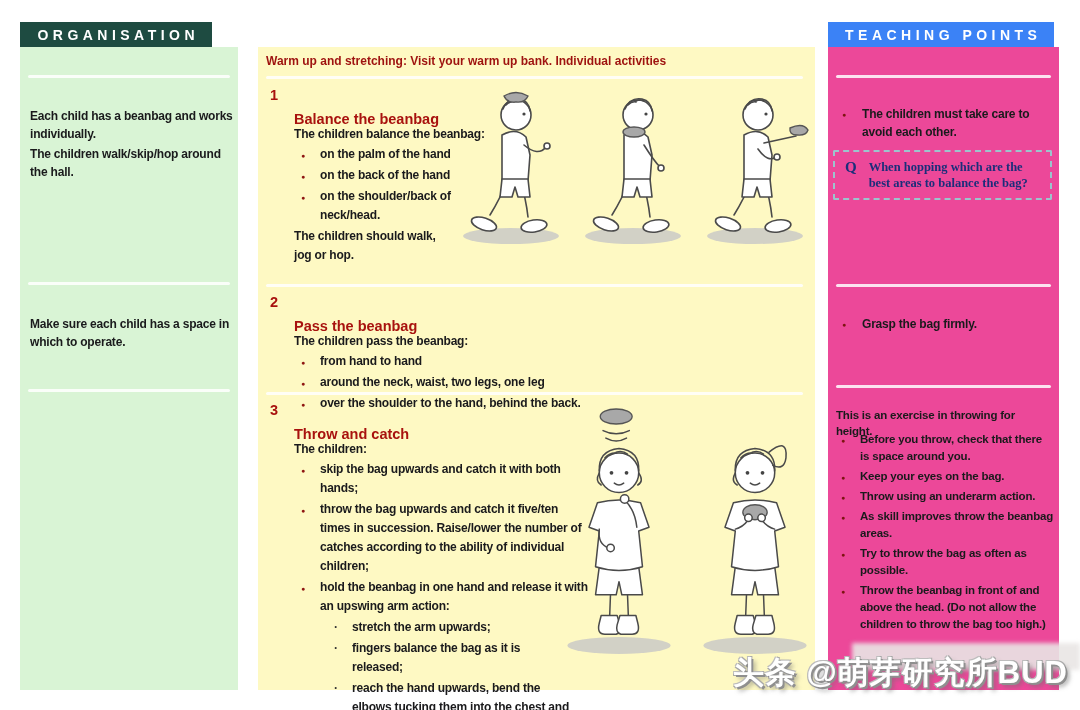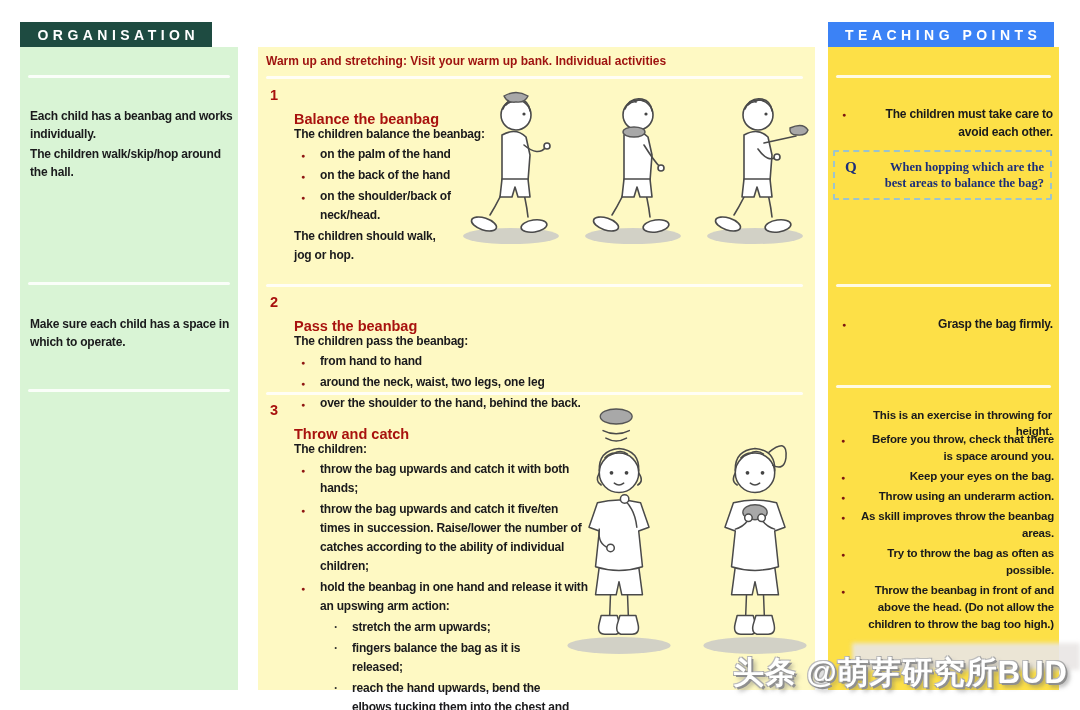--- a/index.html
+++ b/index.html
@@ -33,21 +33,21 @@
   .figrow{position:absolute;display:flex;align-items:flex-end;}
   svg.boy{width:112px;height:160px;}
   svg.girl{width:122px;height:268px;}
   .sh{fill:#c7c7c7;opacity:.8}
   .pc{fill:#fff;stroke:#4a4a4a;stroke-width:1.6;stroke-linejoin:round}
   .ln{fill:none;stroke:#4a4a4a;stroke-width:1.6;stroke-linecap:round}
   .bagf{fill:#a8a8a8;stroke:#555;stroke-width:1.4}
   
   .tch{left:828px;width:231px;}
   .tch .col-header{width:226px;background:#3b82f6;}
-  .tch .col-body{background:#fde047;text-align:right;}
+  .tch .col-body{background:#ec4899;}
   .tp-bullet{position:absolute;left:8px;right:6px;font-size:12px;line-height:18px;letter-spacing:-.2px;}
   .tp-bullet .bli{position:relative;padding-left:26px;}
   .tp-bullet .bli::before{content:"●";position:absolute;left:6px;top:1px;font-size:7px;color:#7c1410;}
   .qbox{position:absolute;left:5px;right:7px;border:2px dashed #9cc4cd;border-radius:2px;
         display:flex;gap:12px;padding:7px 6px 7px 10px;}
   .qlabel{color:#1b2e7a;font-size:15px;font-family:"Liberation Serif",serif;}
   .qtext{color:#1b2e7a;font-size:12.5px;line-height:16px;font-family:"Liberation Serif",serif;}
   ul.tlist{list-style:none;margin:0;padding:0;font-size:11.5px;line-height:17px;letter-spacing:-.2px;}
   ul.tlist li{position:relative;padding-left:24px;margin:0 0 3px 0;}
   ul.tlist li::before{content:"●";position:absolute;left:5px;top:1px;font-size:7px;color:#7c1410;}
@@ -161,21 +161,21 @@
       </div>
 
       <div class="divider" style="top:345px;left:8px;right:12px;"></div>
 
       <div class="section" style="top:355px;left:0;width:335px;">
         <div class="sec-num">3</div>
         <div class="sec-title">Throw and catch</div>
         <div class="sec-flow" style="width:296px;">
           <div>The children:</div>
           <ul class="blist">
-            <li>throw the bag upwards and catch it with both hands;</li>
+            <li>skip the bag upwards and catch it with both hands;</li>
             <li>throw the bag upwards and catch it five/ten times in succession. Raise/lower the number of catches according to the ability of individual children;</li>
             <li>hold the beanbag in one hand and release it with an upswing arm action:</li>
           </ul>
           <ul class="sublist">
             <li>stretch the arm upwards;</li>
             <li>fingers balance the bag as it is released;</li>
             <li>reach the hand upwards, bend the elbows tucking them into the chest and cup the hands (form a cradle) as the bag is caught;</li>
           </ul>
           <ul class="blist">
             <li>walk around the play area throwing the bag upwards and catching it with both hands.</li>

